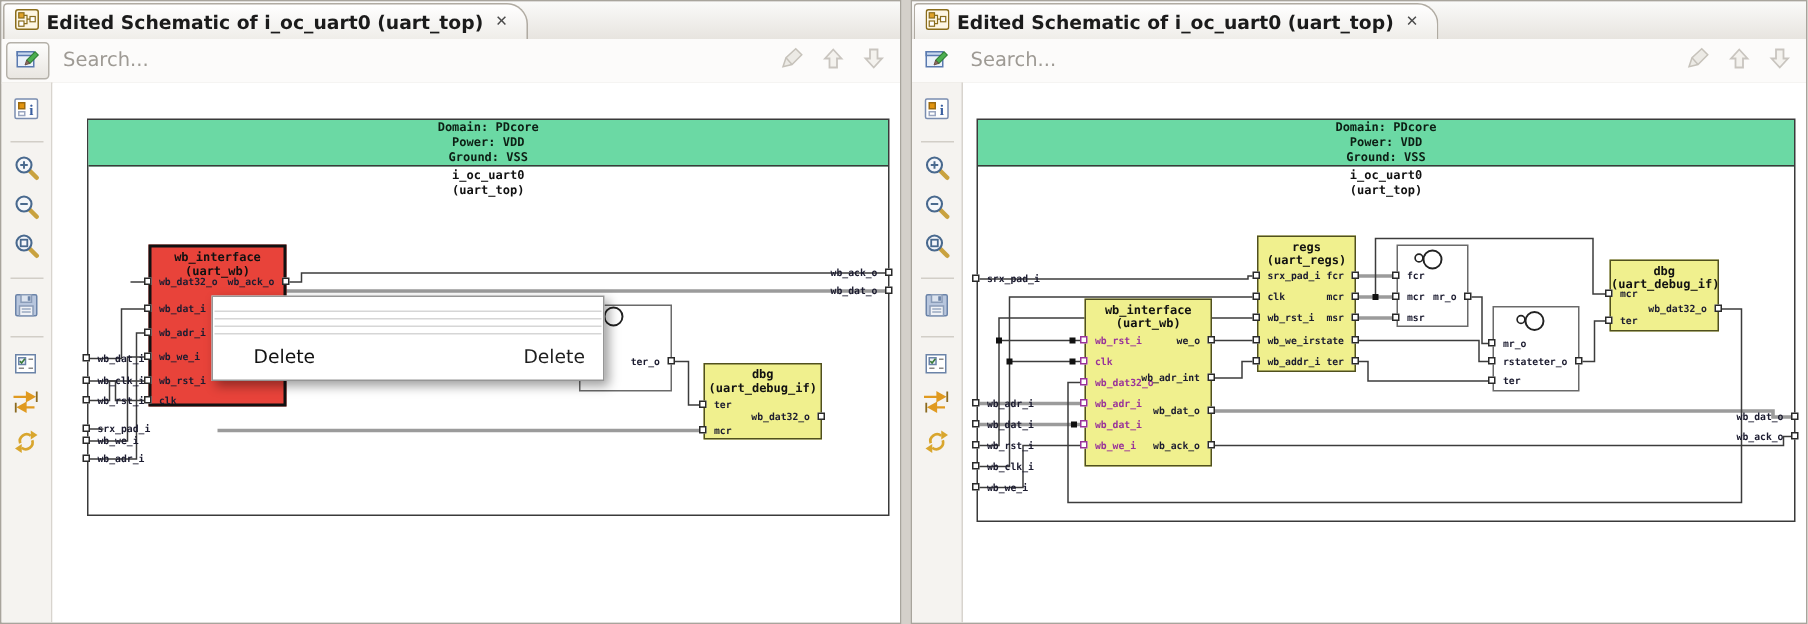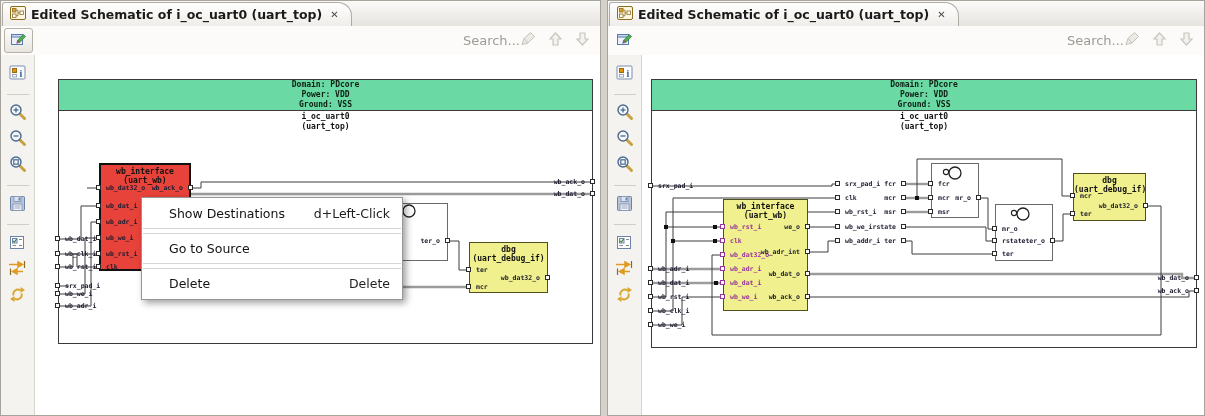--- a/index.html
+++ b/index.html
@@ -10,21 +10,21 @@
 
   .tabbar{position:absolute;top:0;left:0;right:0;height:25px;background:linear-gradient(#fafaf9,#e7e4df);border-bottom:1px solid #b8b3aa;}
   .tab{position:absolute;left:1px;top:1px;height:23px;display:flex;align-items:center;gap:5px;padding:0 12px 0 7px;
        background:linear-gradient(#ffffff,#efede9);border:1px solid #b0aba2;border-bottom:none;border-radius:3px 14px 0 0;
        font-size:12.5px;font-weight:600;color:#1b1b1b;}
   .tab .close{font-size:10px;color:#4a4a4a;margin-left:3px;font-weight:400;}
 
   .searchrow{position:absolute;top:25px;left:0;right:0;height:29px;background:#fcfbfa;border-bottom:1px solid #dad6d0;display:flex;align-items:center;}
   .search-btn{width:27px;height:23px;margin-left:3px;border:1px solid #b5b1a9;border-radius:3px;background:linear-gradient(#fdfdfc,#e9e6e1);display:flex;align-items:center;justify-content:center;}
   .search-btn.flat{border:none;background:none;}
-  .search-placeholder{color:#9e9a94;font-size:13px;margin-left:9px;flex:1;text-align:right;}
+  .search-placeholder{color:#9e9a94;font-size:13px;margin-left:9px;flex:1;}
   .search-icons{display:flex;gap:12px;margin-right:10px;align-items:center;}
 
   .toolbar{position:absolute;top:54px;left:0;width:34px;bottom:0;background:#f5f3f0;border-right:1px solid #d8d4ce;display:flex;flex-direction:column;align-items:center;padding-top:7px;box-sizing:border-box;}
   .tb-btn{width:26px;height:24px;display:flex;align-items:center;justify-content:center;margin:1px 0;}
   .tb-sep{width:22px;height:1px;background:#d2cec7;margin:6px 0;}
 
   .canvas{position:absolute;top:54px;left:34px;right:0;bottom:0;background:#fff;overflow:hidden;}
   .canvas svg.wires{position:absolute;left:0;top:0;z-index:1;}
   .outer{position:absolute;border:1px solid #3a3a3a;background:#fff;z-index:0;box-sizing:border-box;}
   .outer-head{position:absolute;left:0;right:0;top:0;border-bottom:1px solid #3a3a3a;text-align:center;
@@ -245,29 +245,22 @@
         <div class="port-label" style="left: 30px; top: 227px;">srx_pad_i</div>
         <div class="port-sq" style="left: 20px; top: 236px;"></div>
         <div class="port-label" style="left: 30px; top: 235px;">wb_we_i</div>
         <div class="port-sq" style="left: 20px; top: 248px;"></div>
         <div class="port-label" style="left: 30px; top: 247px;">wb_adr_i</div>
         <div class="port-sq" style="left: 555px; top: 124px;"></div>
         <div class="port-label r" style="left: 550px; top: 123px;">wb_ack_o</div>
         <div class="port-sq" style="left: 555px; top: 136px;"></div>
         <div class="port-label r" style="left: 550px; top: 135px;">wb_dat_o</div>
         <div class="ctxmenu" style="left: 106px; top: 142px; width: 262px;">
-          <div class="mi">
-            <span>Show Destinations</span>
-            <span class="sc">d+Left-Click</span>
-          </div>
           <div class="msep"></div>
           <div class="msep"></div>
-          <div class="mi">
-            <span>Go to Source</span>
-          </div>
           <div class="msep"></div>
           <div class="msep"></div>
           <div class="mi">
             <span>Delete</span>
             <span class="sc">Delete</span>
           </div>
         </div>
       </div>
   </div>
 
@@ -421,20 +414,26 @@
           <polyline points="262,172 344,172 344,186 353,186" fill="none" stroke="#3c3c3c" stroke-width="1"></polyline>
           <polyline points="262,186 270,186 270,199 353,199" fill="none" stroke="#3c3c3c" stroke-width="1"></polyline>
           <polyline points="166,242 547,242 547,236 555,236" fill="none" stroke="#3c3c3c" stroke-width="1"></polyline>
         </svg>
         <div class="junction" style="left: 22px; top: 170px;"></div>
         <div class="junction" style="left: 29px; top: 184px;"></div>
         <div class="junction" style="left: 273px; top: 141px;"></div>
         <div class="junction" style="left: 71px; top: 170px;"></div>
         <div class="junction" style="left: 71px; top: 184px;"></div>
         <div class="junction" style="left: 72px; top: 226px;"></div>
+        <div class="block yellow" style="left: 196px; top: 102px; width: 66px; height: 91px;">
+          <div class="blk-title">
+            <div>regs</div>
+            <div>(uart_regs)</div>
+          </div>
+        </div>
         <div class="port-sq" style="left: 193px; top: 126px;"></div>
         <div class="port-label" style="left: 203px; top: 125px;">srx_pad_i</div>
         <div class="port-sq" style="left: 193px; top: 140px;"></div>
         <div class="port-label" style="left: 203px; top: 139px;">clk</div>
         <div class="port-sq" style="left: 193px; top: 154px;"></div>
         <div class="port-label" style="left: 203px; top: 153px;">wb_rst_i</div>
         <div class="port-sq" style="left: 193px; top: 169px;"></div>
         <div class="port-label" style="left: 203px; top: 168px;">wb_we_i</div>
         <div class="port-sq" style="left: 193px; top: 183px;"></div>
         <div class="port-label" style="left: 203px; top: 182px;">wb_addr_i</div>

